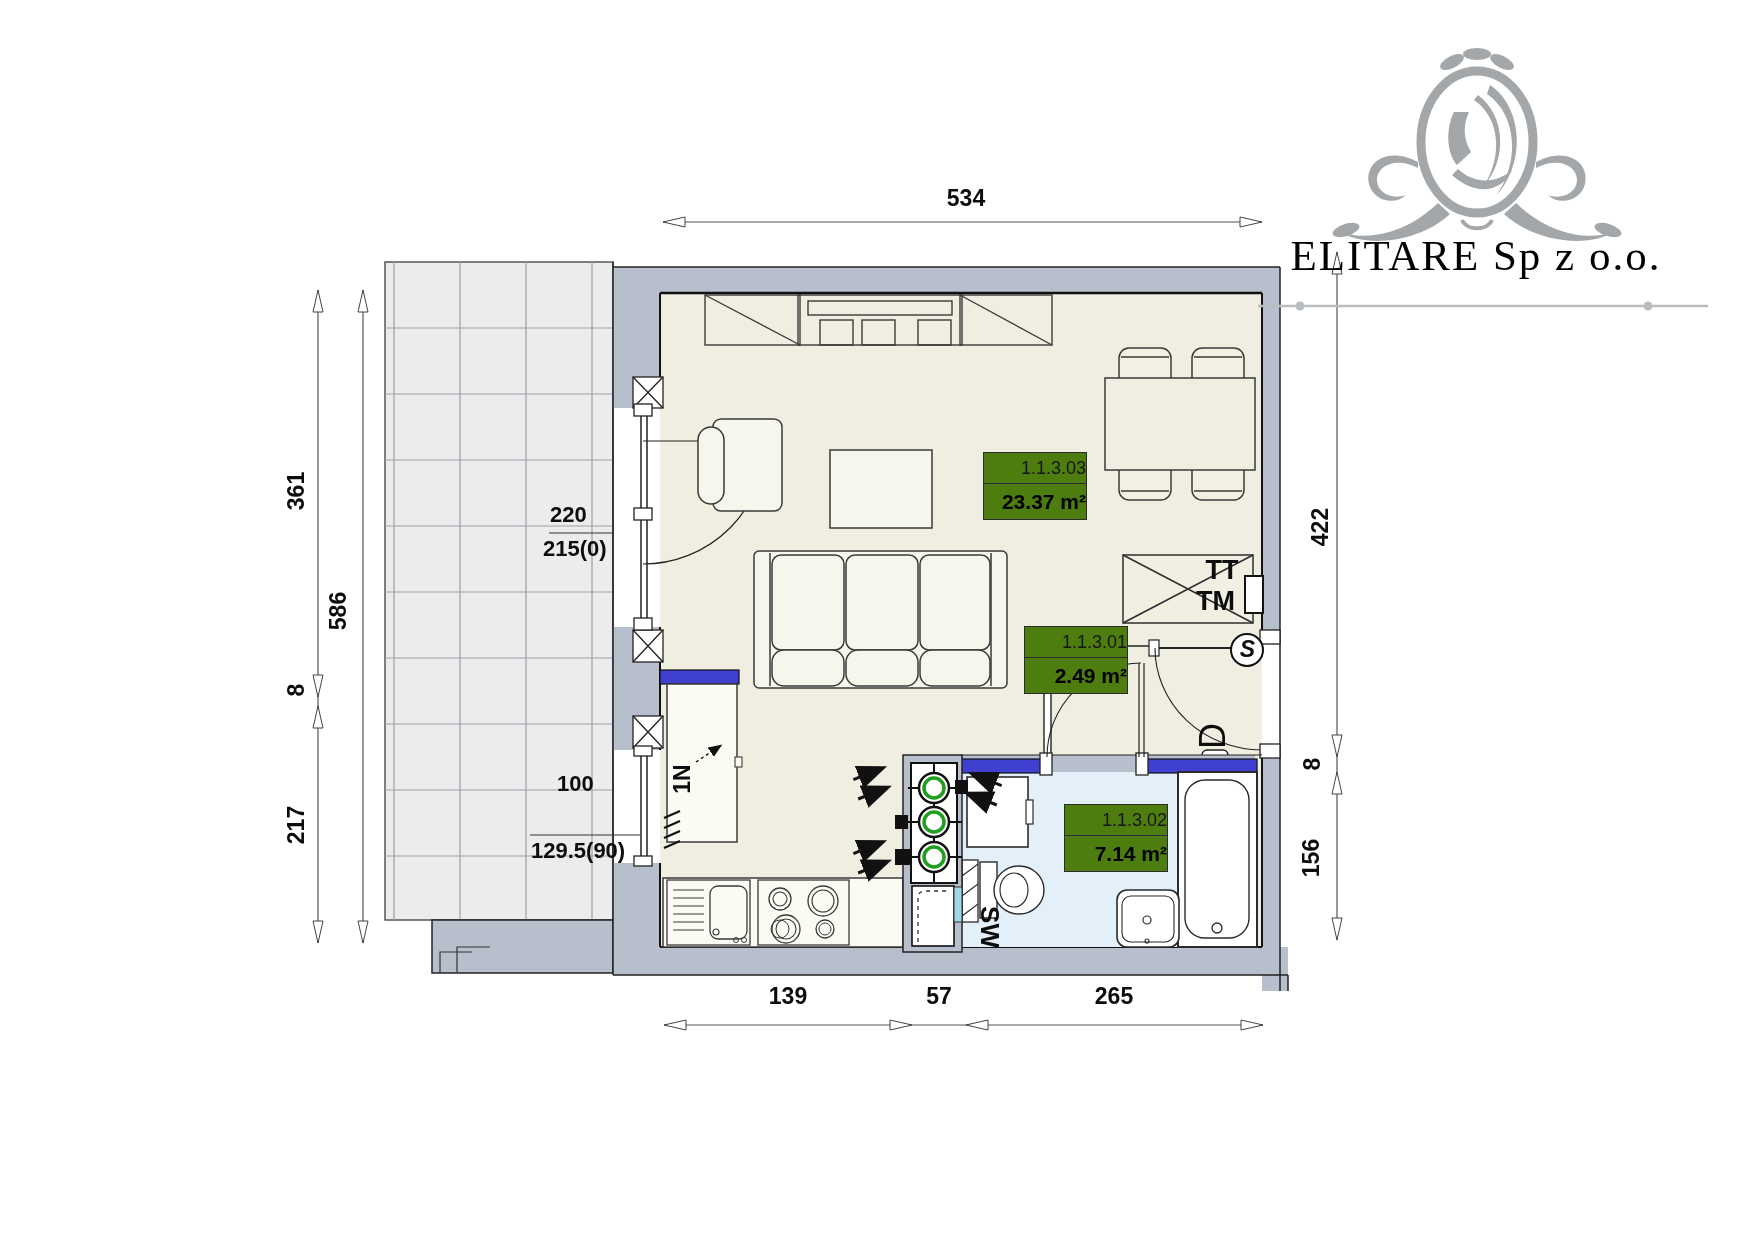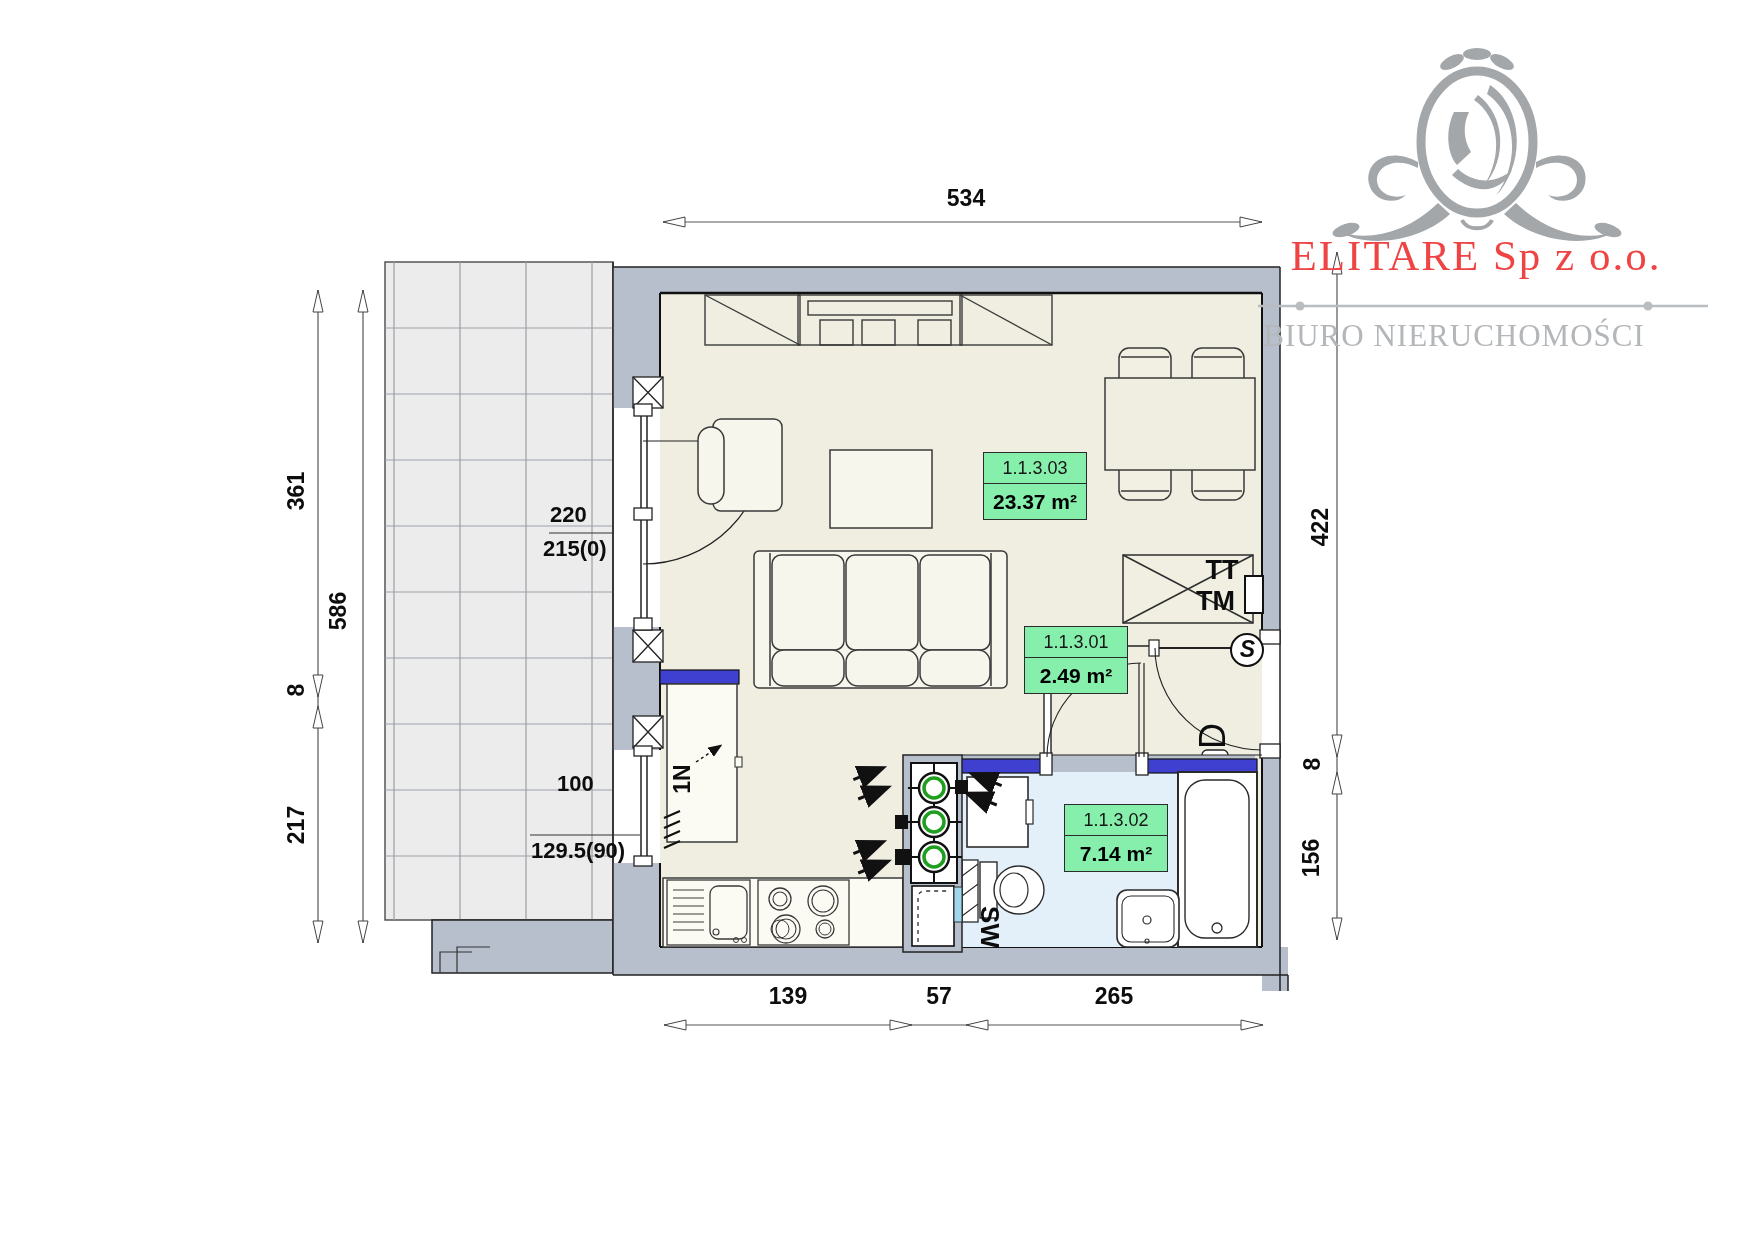--- a/index.html
+++ b/index.html
@@ -4,26 +4,26 @@
 <style>
   html,body{margin:0;padding:0;background:#fff}
   .canvas{position:relative;width:1752px;height:1234px;background:#ffffff;
           font-family:"Liberation Sans",sans-serif;overflow:hidden}
   .canvas > svg{position:absolute;left:0;top:0}
   .t{position:absolute;color:#0d0d0d;white-space:nowrap}
   .dim{font-weight:bold;font-size:23px;text-align:center}
   .win{font-weight:bold;font-size:22px;text-align:left}
   .rot{display:flex;align-items:center;justify-content:center;transform:rotate(-90deg)}
   .rotcw{display:flex;align-items:center;justify-content:center;transform:rotate(90deg)}
-  .room-label{position:absolute;background:#86efac;border:1.5px solid #2b2b2b;text-align:center;z-index:5}
+  .room-label{position:absolute;background:#4d7c0f;border:1.5px solid #2b2b2b;text-align:right;z-index:5}
   .room-label .r1{font-size:18px;height:30px;line-height:30px;border-bottom:1.5px solid #2b2b2b;color:#161616}
   .room-label .r2{font-size:21px;height:35px;line-height:35px;font-weight:bold;color:#000}
   .serif{font-family:"Liberation Serif",serif}
   .logo-company{position:absolute;left:1220px;top:231px;width:512px;text-align:center;
-     font-size:43px;color:#ef4444;letter-spacing:2px}
+     font-size:43px;color:#000000;letter-spacing:2px}
   .logo-tagline{position:absolute;left:1198px;top:318px;width:512px;text-align:center;
      font-size:31px;color:#b3b7ba;letter-spacing:1px}
   .mk{font-weight:bold}
 </style>
 </head>
 <body>
 
 <div class="canvas">
 
 <svg width="1752" height="1234" viewBox="0 0 1752 1234">
@@ -333,15 +333,14 @@
 </div>
 
 <div class="t mk" style="left:1200px;top:555px;width:44px;text-align:center;font-size:27px">TT</div>
 <div class="t mk" style="left:1196px;top:586px;width:44px;text-align:left;font-size:27px">TM</div>
 <div class="t" style="left:1237px;top:636px;width:21px;height:28px;font-size:23px;font-weight:bold;font-style:italic;text-align:center">S</div>
 <div class="t rot" style="left:1178px;top:701px;width:70px;height:70px;font-size:36px">D</div>
 <div class="t rotcw mk" style="left:955px;top:892px;width:70px;height:70px;font-size:26px">SW</div>
 <div class="t rot mk" style="left:647px;top:744px;width:70px;height:70px;font-size:23px">1N</div>
 
 <div class="logo-company serif">ELITARE Sp z o.o.</div>
-<div class="logo-tagline serif">BIURO NIERUCHOMOŚCI</div>
 
 </div>
 
 </body></html>

